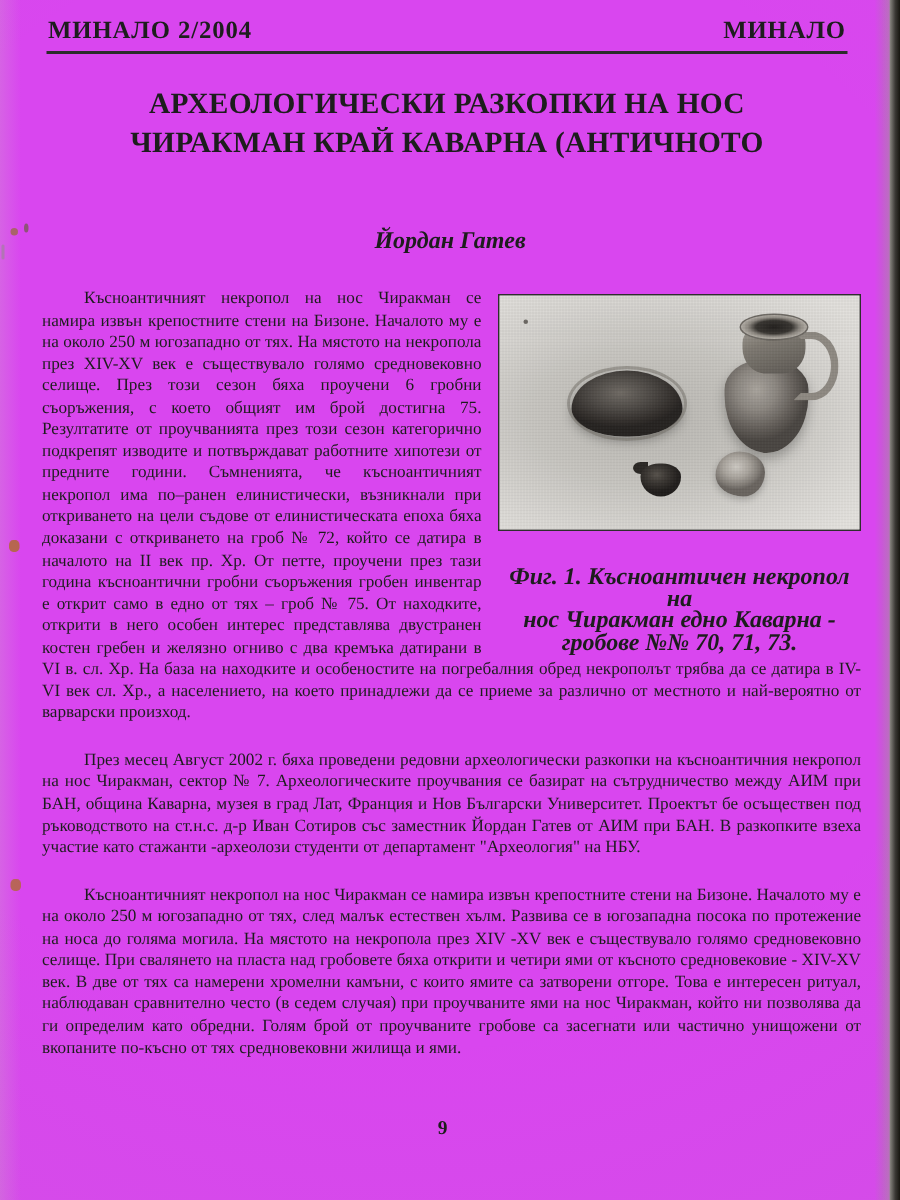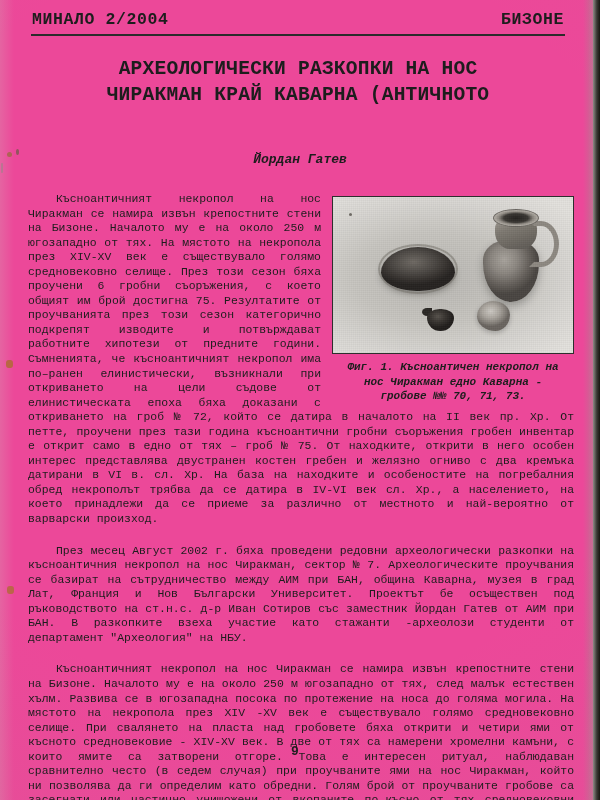--- a/index.html
+++ b/index.html
@@ -6,23 +6,23 @@
   html, body {
     margin: 0;
     padding: 0;
     background: #6b6b6b;
   }
   #page {
     position: relative;
     width: 600px;
     height: 800px;
     margin: 0 auto;
-    background: #ec4899;
+    background: #d946ef;
     overflow: hidden;
-    font-family: Liberation Mono, monospace;
+    font-family: Liberation Serif, serif;
     color: #1d1d1d;
     box-sizing: border-box;
   }
   
   #paper-tone {
     position: absolute;
     inset: 0;
     background:
       radial-gradient(120% 85% at 45% 40%, rgba(255,255,255,0) 55%, rgba(150,146,140,0.10) 100%),
       linear-gradient(90deg, rgba(205,200,192,0.22) 0px, rgba(255,255,255,0) 14px),
@@ -84,21 +84,21 @@
   #article-title .tline { display: block; white-space: nowrap; }
 
   #author {
     position: absolute;
     left: 0;
     right: 0;
     top: 152px;
     text-align: center;
     font-style: italic;
     font-weight: bold;
-    font-size: 13px;
+    font-size: 16px;
   }
 
   
   #body-col {
     position: absolute;
     left: 28px;
     top: 192px;
     width: 546px;
     font-size: 11.45px;
     line-height: 14.55px;
@@ -243,25 +243,25 @@
     position: absolute;
     left: 16px;
     top: 16px;
     width: 3px;
     height: 3px;
     border-radius: 50%;
     background: #6e6a65;
   }
 
   #figure-caption {
-    margin-top: 6px;
+    margin-top: 24px;
     text-align: center;
     font-style: italic;
     font-weight: bold;
-    font-size: 11px;
+    font-size: 16px;
     line-height: 14.6px;
     text-indent: 0;
   }
   #figure-caption .cline { display: block; }
 
   
   #page-number {
     position: absolute;
     left: 0;
     right: 10px;
@@ -285,21 +285,21 @@
 </style>
 </head>
 <body>
 
 <div id="page">
 
   <div id="paper-tone"></div>
 
   <div id="running-head">
     <span>МИНАЛО  2/2004</span>
-    <span>БИЗОНЕ</span>
+    <span>МИНАЛО</span>
   </div>
   <div id="head-rule"></div>
 
   <h1 id="article-title">
     <span class="tline">АРХЕОЛОГИЧЕСКИ РАЗКОПКИ НА НОС</span>
     <span class="tline">ЧИРАКМАН КРАЙ КАВАРНА (АНТИЧНОТО</span>
   </h1>
 
   <div id="author">Йордан Гатев</div>
 

